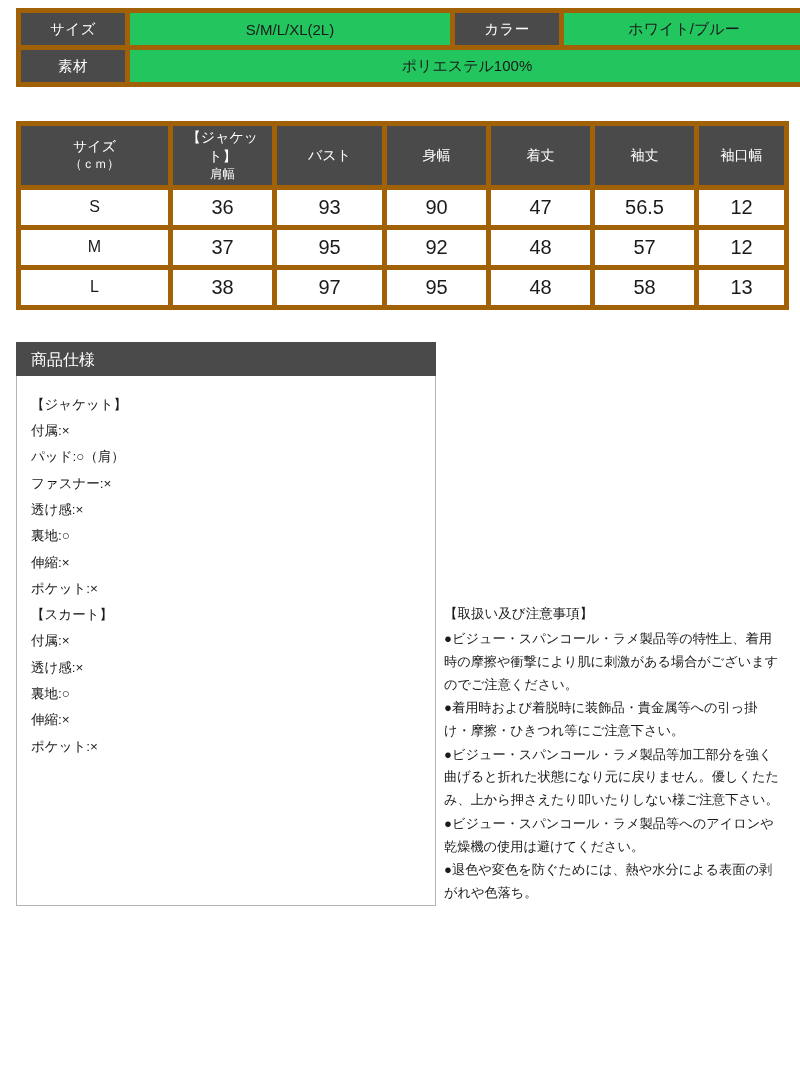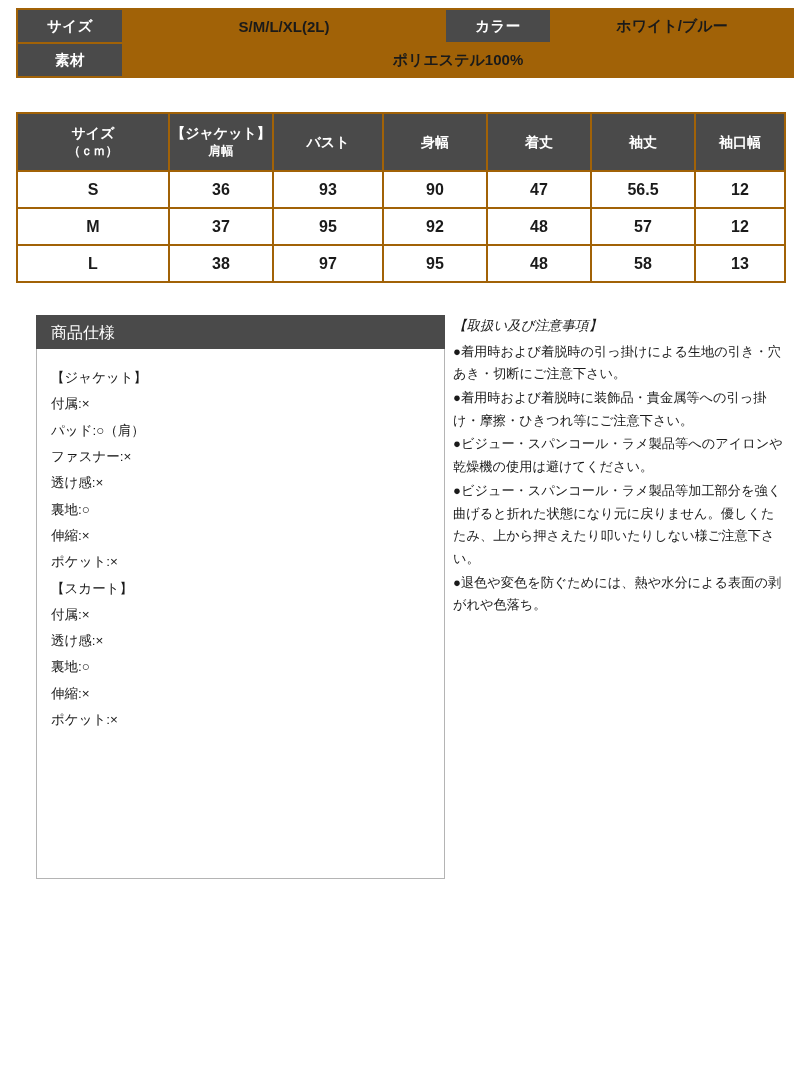--- a/index.html
+++ b/index.html
@@ -21,22 +21,22 @@
     box-sizing: border-box;
     padding: 0 16px;
   }
 
   
   table {
     border-collapse: collapse;
     table-layout: fixed;
   }
   td, th {
-    border: 2px solid #a16207;
-    font-weight: bold;
+    border: 5px solid #a16207;
+    font-weight: normal;
     text-align: center;
     vertical-align: middle;
     font-size: 15px;
     color: #1a1a1a;
     padding: 0;
   }
 
   
   .spec-table {
     width: 768px;
@@ -45,21 +45,21 @@
   .spec-table td {
     height: 32px;
   }
   .spec-table .hdr {
     background: #4a4a4a;
     color: #ffffff;
     font-size: 14.5px;
     letter-spacing: 0.5px;
   }
   .spec-table .val {
-    background: #a16207;
+    background: #22c55e;
     font-size: 15px;
     text-align: center;
   }
 
   
   .size-wrap {
     margin-top: 34px;
   }
   .size-table {
     width: 768px;
@@ -71,34 +71,33 @@
     font-size: 14px;
     line-height: 1.35;
     padding: 2px 0;
   }
   .size-table thead td .sub {
     display: block;
     font-size: 12.5px;
   }
   .size-table tbody td {
     height: 35px;
-    font-size: 16px;
+    font-size: 20px;
     background: #ffffff;
   }
   .size-table tbody td.rowhdr {
     font-size: 16px;
   }
 
   
   .lower {
     margin-top: 32px;
     display: flex;
     gap: 0;
-    align-items: flex-start;
-    margin-left: 20px;
+    align-items: flex-end;
   }
   .col-left {
     width: 420px;
   }
   .col-right {
     width: 348px;
     padding-left: 8px;
     box-sizing: border-box;
   }
 
@@ -126,21 +125,20 @@
     white-space: pre;
   }
   .panel-body .gap {
     height: 14px;
   }
 
   .notice-title {
     font-size: 13.5px;
     line-height: 1.6;
     margin-bottom: 4px;
-    font-style: italic;
   }
   .notice-list {
     font-size: 13.2px;
     line-height: 1.72;
   }
   .notice-item {
     margin-bottom: 1px;
     text-indent: 0;
   }
 </style>
@@ -243,22 +241,22 @@
         <div class="ln">裏地:○</div>
         <div class="ln">伸縮:×</div>
         <div class="ln">ポケット:×</div>
         <div class="gap"></div>
       </div>
     </div>
 
     <div class="col-right">
       <div class="notice-title">【取扱い及び注意事項】</div>
       <div class="notice-list">
-        <div class="notice-item">●着用時および着脱時の引っ掛けによる生地の引き・穴あき・切断にご注意下さい。</div>
+        <div class="notice-item">●ビジュー・スパンコール・ラメ製品等の特性上、着用時の摩擦や衝撃により肌に刺激がある場合がございますのでご注意ください。</div>
         <div class="notice-item">●着用時および着脱時に装飾品・貴金属等への引っ掛け・摩擦・ひきつれ等にご注意下さい。</div>
+        <div class="notice-item">●ビジュー・スパンコール・ラメ製品等加工部分を強く曲げると折れた状態になり元に戻りません。優しくたたみ、上から押さえたり叩いたりしない様ご注意下さい。</div>
         <div class="notice-item">●ビジュー・スパンコール・ラメ製品等へのアイロンや乾燥機の使用は避けてください。</div>
-        <div class="notice-item">●ビジュー・スパンコール・ラメ製品等加工部分を強く曲げると折れた状態になり元に戻りません。優しくたたみ、上から押さえたり叩いたりしない様ご注意下さい。</div>
         <div class="notice-item">●退色や変色を防ぐためには、熱や水分による表面の剥がれや色落ち。</div>
       </div>
     </div>
 
   </div>
 </div>
 
 </body></html>

